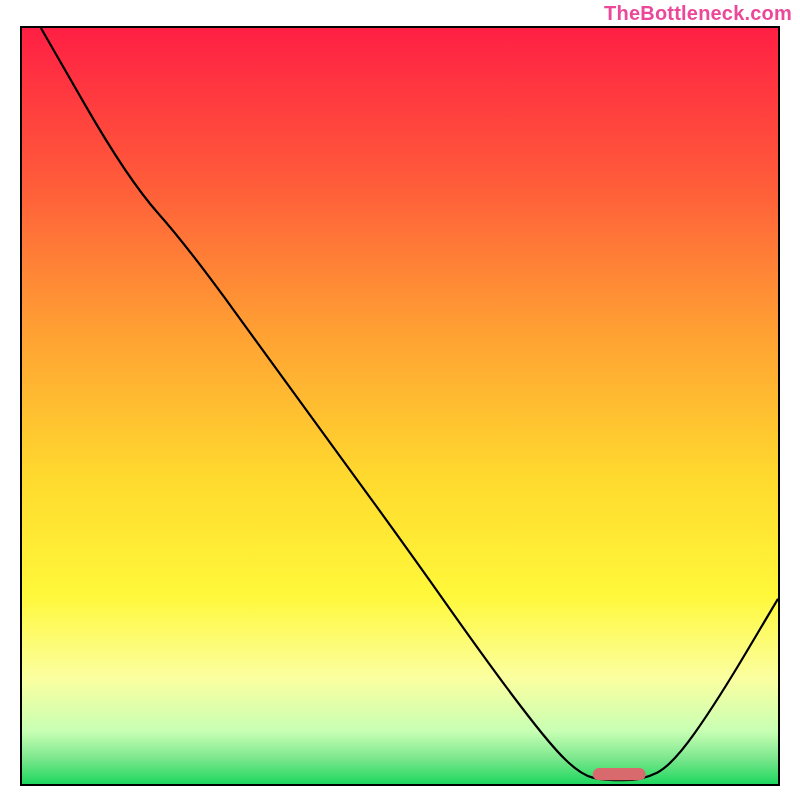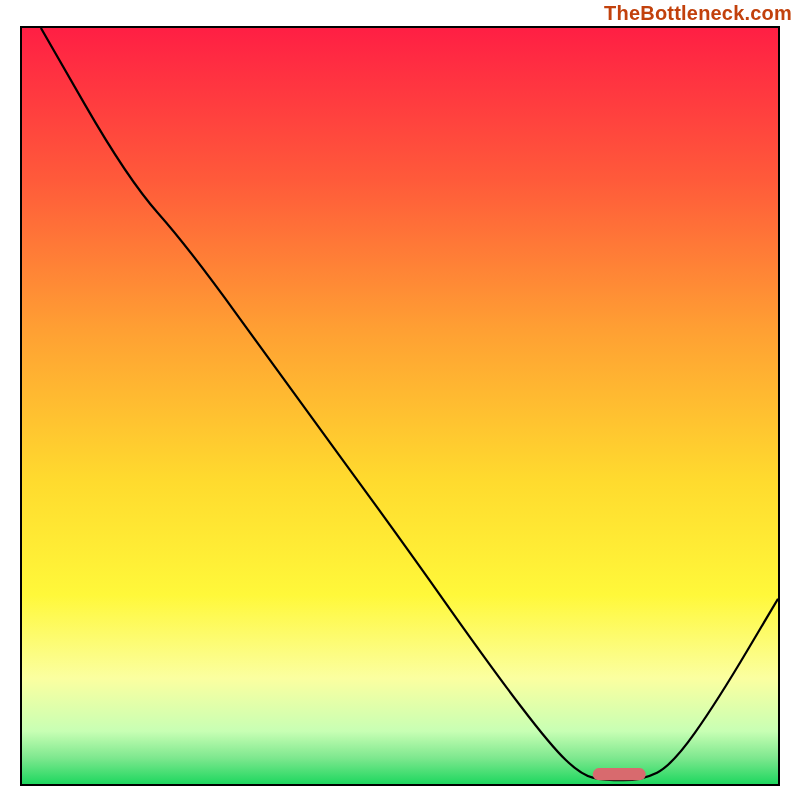--- a/index.html
+++ b/index.html
@@ -14,21 +14,21 @@
     position: relative;
     width: 800px;
     height: 800px;
   }
   .watermark {
     position: absolute;
     top: 2px;
     right: 8px;
     font-size: 20px;
     font-weight: bold;
-    color: #c2410c;
+    color: #ec4899;
     letter-spacing: 0.2px;
   }
   .frame {
     position: absolute;
     left: 20px;
     top: 26px;
     width: 760px;
     height: 760px;
     border: 2px solid #000;
     box-sizing: border-box;

